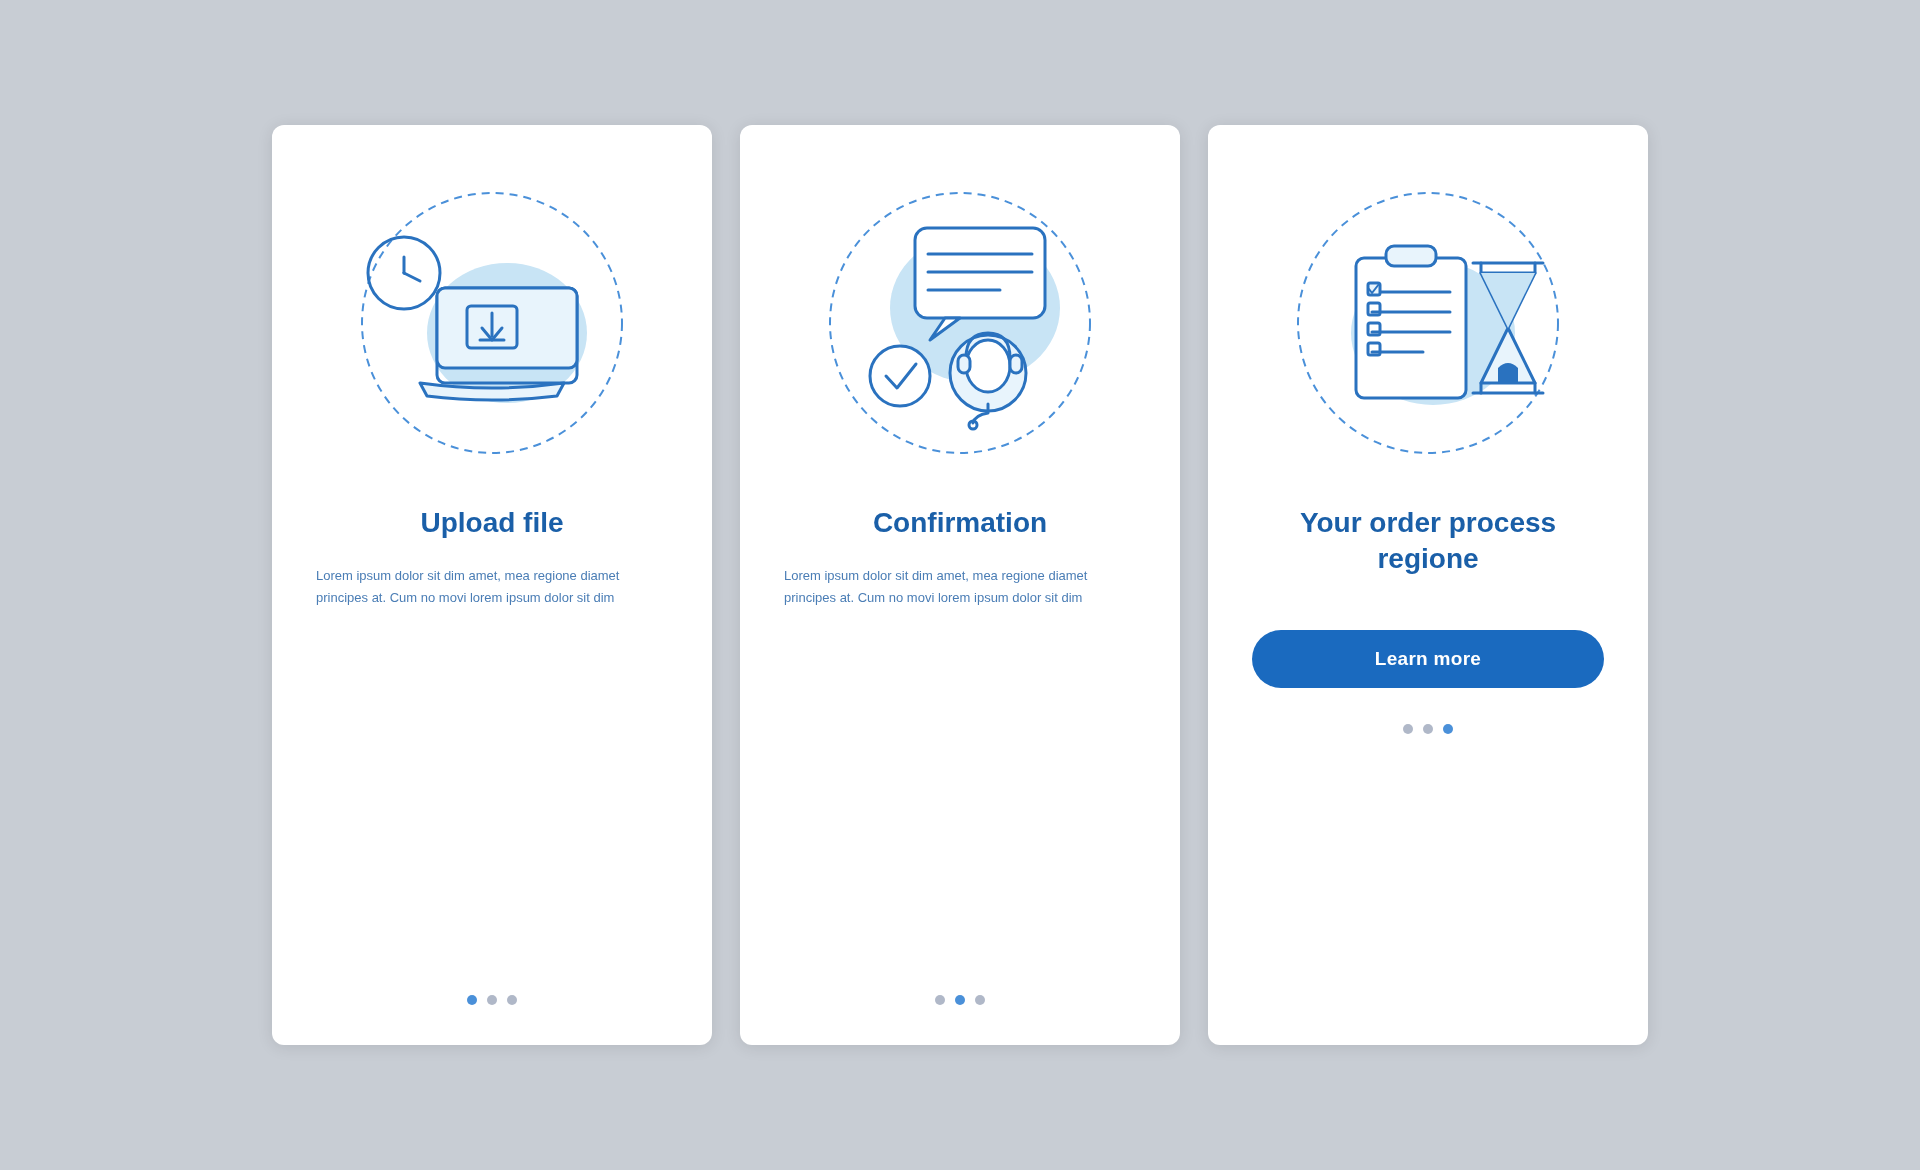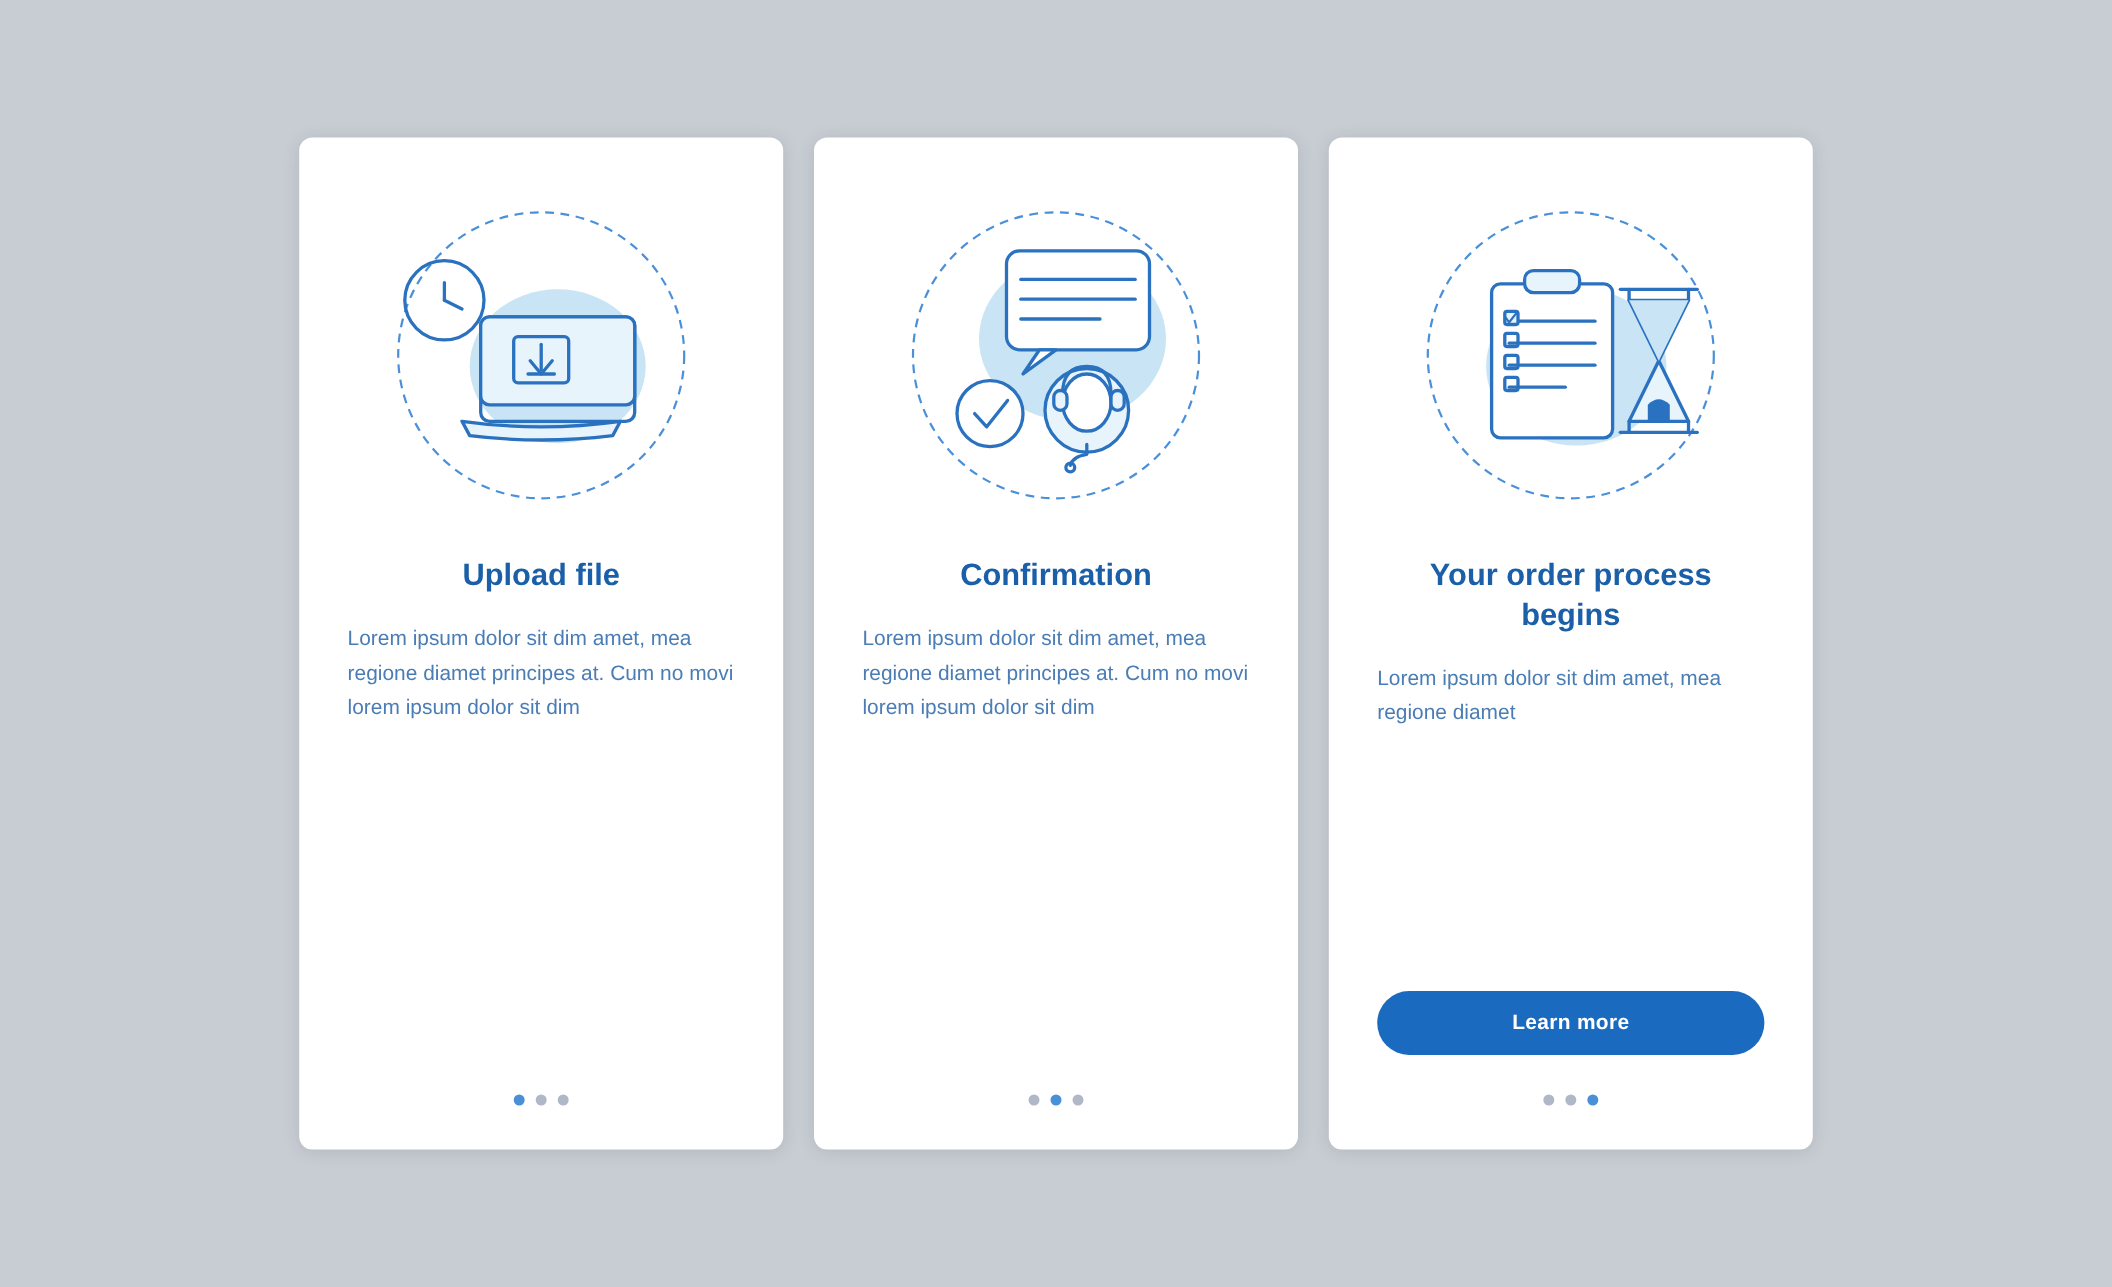--- a/index.html
+++ b/index.html
@@ -47,21 +47,21 @@
     .card-title {
       font-size: 28px;
       font-weight: 700;
       color: #1a5fa8;
       text-align: center;
       margin-bottom: 24px;
       line-height: 1.3;
     }
 
     .card-body {
-      font-size: 19px;
+      font-size: 13px;
       color: #4a7db5;
       line-height: 1.65;
       text-align: left;
       width: 100%;
       flex: 1;
     }
 
     .card-dots {
       display: flex;
       gap: 10px;
@@ -235,22 +235,21 @@
 
           <path d="M8,10 L62,10 L35,65 L62,120 L8,120 L35,65 Z" class="icon-stroke" style="fill:#e8f4fc;"></path>
 
           <path d="M8,10 L62,10 L35,65 Z" style="fill:#c8e4f5;stroke:none;"></path>
 
           <path d="M25,105 Q35,95 45,105 L45,120 L25,120 Z" style="fill:#2a72bf;stroke:none;"></path>
         </g>
       </svg>
     </div>
 
-    <div class="card-title">Your order process begins</div>
-    <div class="card-body">Lorem ipsum dolor sit dim amet, mea regione diamet</div>
+    <div class="card-title">Your order process regione</div>
 
     <button class="learn-more-btn">Learn more</button>
 
     <div class="card-dots">
       <div class="dot"></div>
       <div class="dot"></div>
       <div class="dot active"></div>
     </div>
   </div>
 

